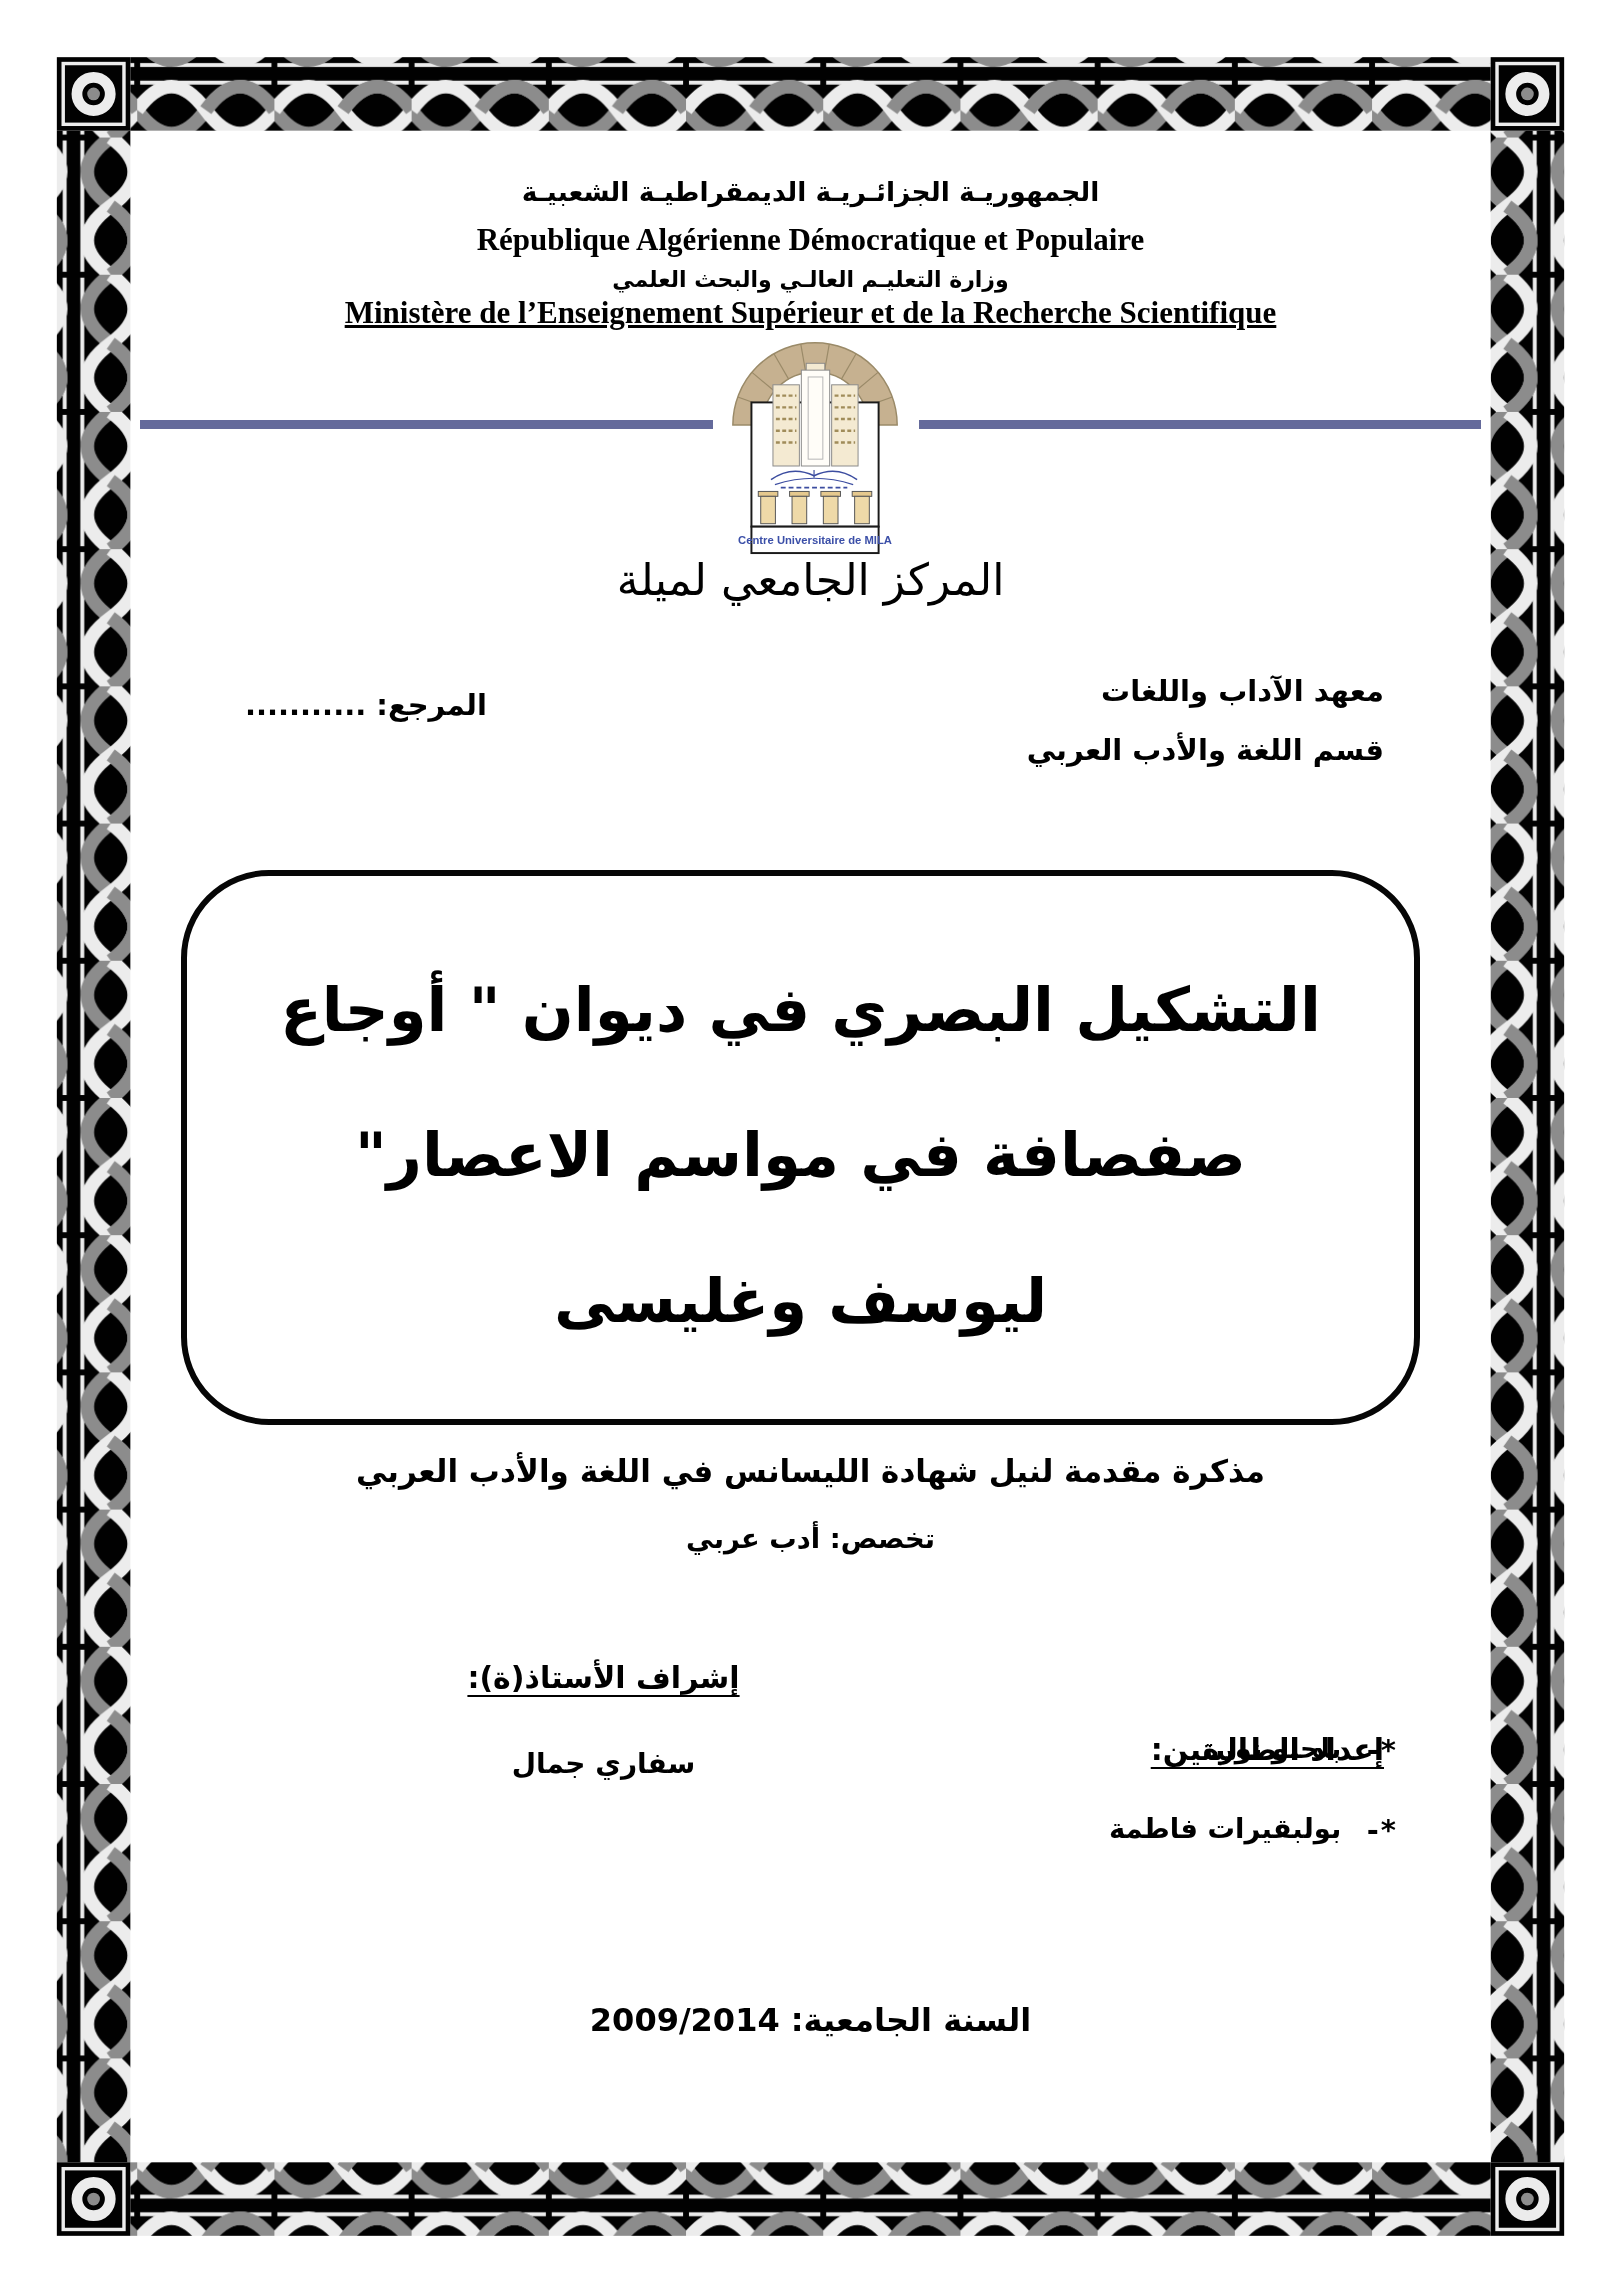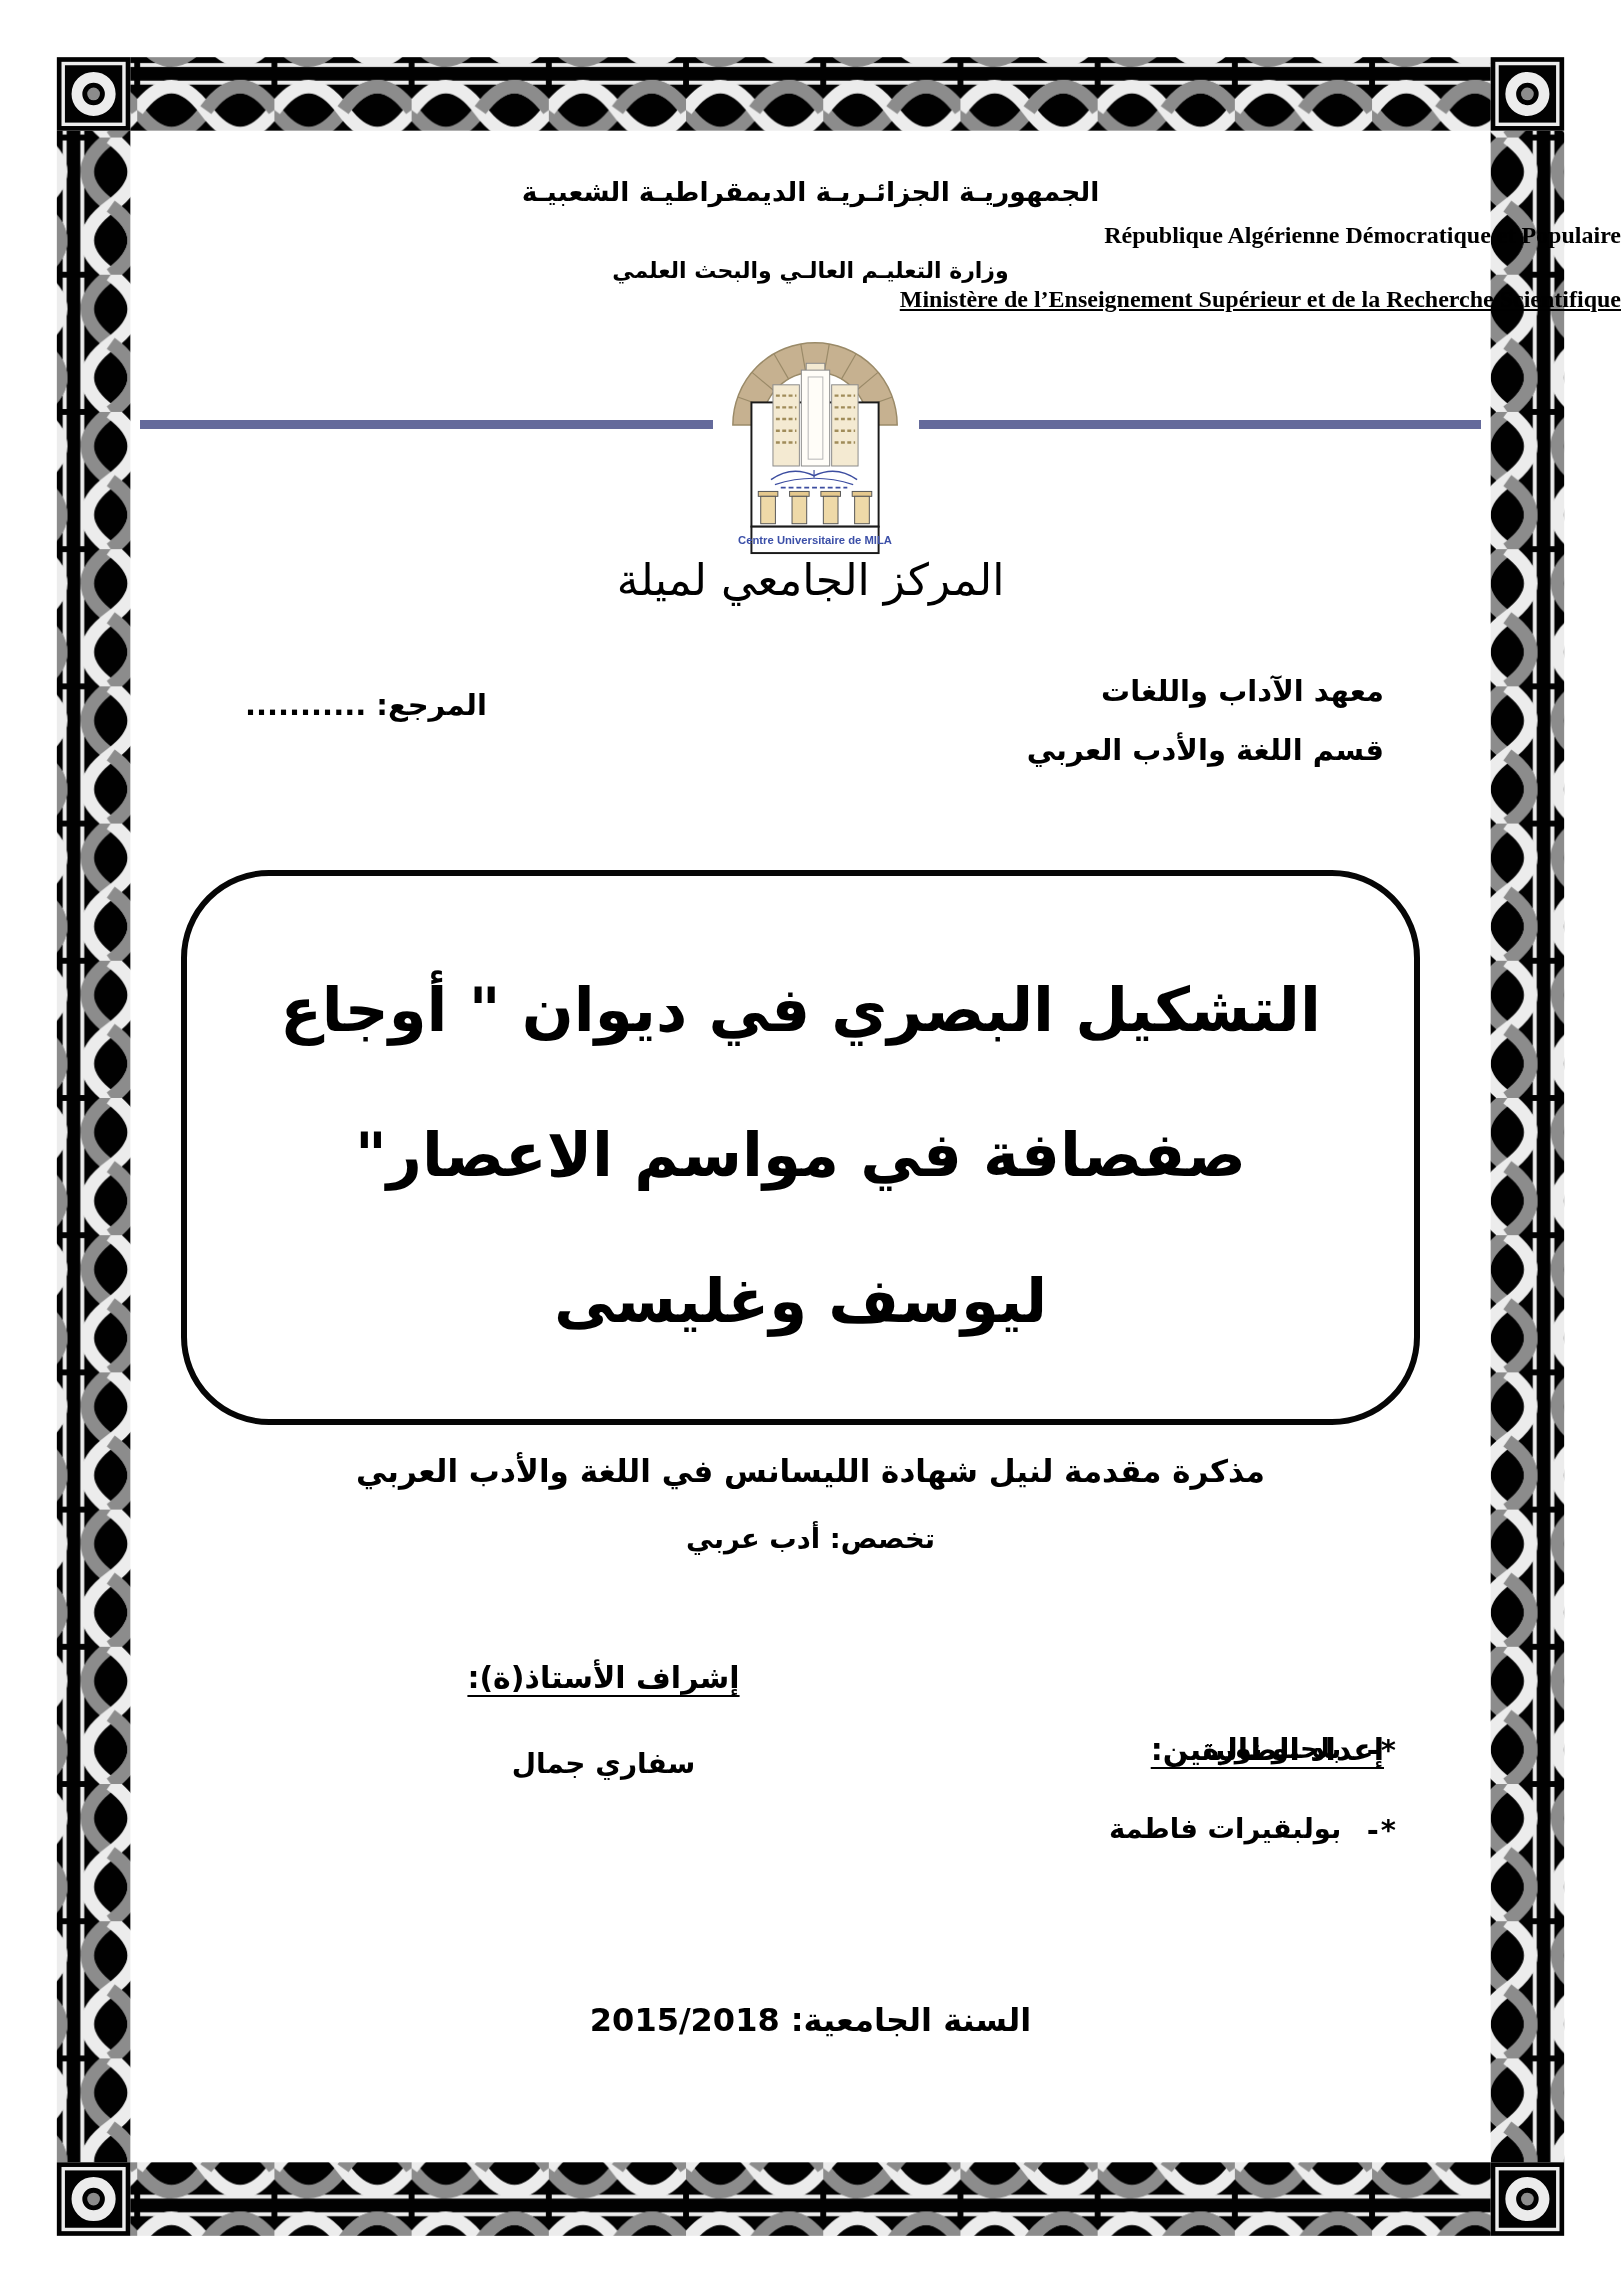--- a/index.html
+++ b/index.html
@@ -8,21 +8,21 @@
     width:1621px;height:2246px;
     background:#ffffff;
     font-family:"DejaVu Sans",sans-serif;
     color:#000;
     overflow:hidden;
   }
   .abs{position:absolute;}
   .center{left:0;width:100%;text-align:center;}
   .ar{direction:rtl;}
   .header-line-ar{font-weight:bold;font-size:26.5px;}
-  .header-line-fr{font-family:"Liberation Serif",serif;font-weight:bold;font-size:24px;text-align:right;}
+  .header-line-fr{font-family:"Liberation Serif",serif;font-weight:bold;font-size:31px;}
   .divider{
     position:absolute;top:420px;left:140px;width:1341px;height:8.8px;
   }
   .university-line{top:554px;font-size:44px;}
   .info-right{right:237px;text-align:right;font-weight:bold;font-size:29px;}
   .reference{left:245px;top:688px;font-weight:bold;font-size:29px;}
   .title-box{
     left:181px;top:870px;width:1239px;height:555px;
     border:6.9px solid #060606;border-radius:88px;
     box-sizing:border-box;
@@ -178,16 +178,16 @@
     <span>بلحلو نورة</span>
   </div>
   <div class="abs ar student-row" style="top:1813px;">
     <span class="bullet">*-</span>
     <span>بولبقيرات فاطمة</span>
   </div>
 
   <div class="abs ar col-heading sup-heading">إشراف الأستاذ(ة):</div>
   <div class="abs ar supervisor-name">سفاري جمال</div>
 
-  <div class="abs center ar year-line">السنة الجامعية: 2015/2018</div>
+  <div class="abs center ar year-line">السنة الجامعية: 2009/2014</div>
 
 </div>
 
 
 </body></html>

